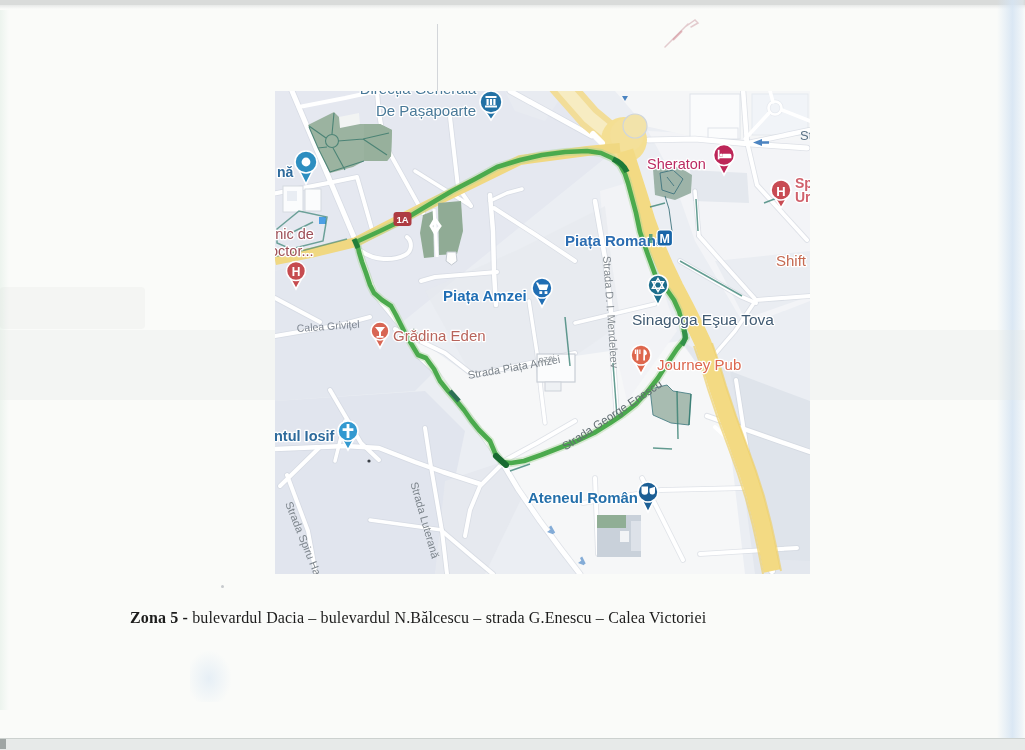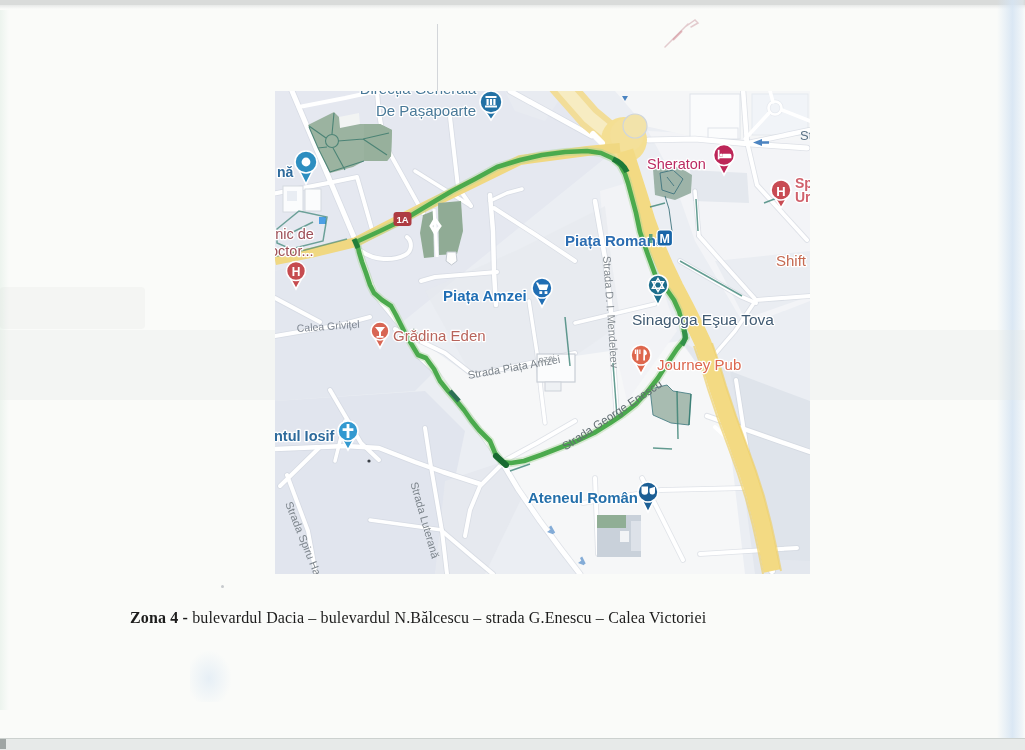--- a/index.html
+++ b/index.html
@@ -16,21 +16,21 @@
 <div class="abs" style="left:0;top:739px;width:6px;height:10px;background:#9fa5a4;"></div>
 <div class="abs" style="left:437px;top:24px;width:1px;height:67px;background:rgba(185,190,196,0.6);"></div>
 <div class="abs" style="left:190px;top:650px;width:42px;height:52px;background:radial-gradient(ellipse at 45% 55%,rgba(203,222,241,0.42),rgba(200,220,240,0) 70%);"></div>
 <svg class="abs" style="left:655px;top:10px;" width="55" height="45" viewBox="0 0 55 45">
  <path d="M10,37 L33,14 M30,17 L40,10 L43,13 L36,17" stroke="rgba(195,135,148,0.42)" stroke-width="1.5" fill="none" stroke-linecap="round"></path>
  <path d="M18,30 L27,21" stroke="rgba(205,120,130,0.45)" stroke-width="2" fill="none"></path>
 </svg>
 <div class="abs" style="left:221px;top:585px;width:3px;height:3px;background:#c6cacd;border-radius:50%;"></div>
 <div class="abs" style="left:0px;top:287px;width:145px;height:42px;background:rgba(205,208,207,0.12);border-radius:4px;"></div>
 
-<div class="abs" style="left:130px;top:609px;font-family:'Liberation Serif',serif;font-size:16px;letter-spacing:0.14px;color:#1c1c1c;white-space:nowrap;"><b>Zona 4 -</b> bulevardul Dacia – bulevardul N.Bălcescu – strada G.Enescu – Calea Victoriei</div>
+<div class="abs" style="left:130px;top:609px;font-family:'Liberation Serif',serif;font-size:16px;letter-spacing:0.14px;color:#1c1c1c;white-space:nowrap;"><b>Zona 5 -</b> bulevardul Dacia – bulevardul N.Bălcescu – strada G.Enescu – Calea Victoriei</div>
 
 <svg class="abs" style="left:275px;top:91px;filter:blur(0.3px) saturate(0.96);" width="535" height="483" viewBox="0 0 535 483">
 <defs>
 <clipPath id="mapclip">
         <rect x="0" y="0" width="535" height="483"></rect>
       </clipPath>
 </defs>
 <g clip-path="url(#mapclip)">
 <rect x="0" y="0" width="535" height="483" fill="#ebeef3"></rect>
 

